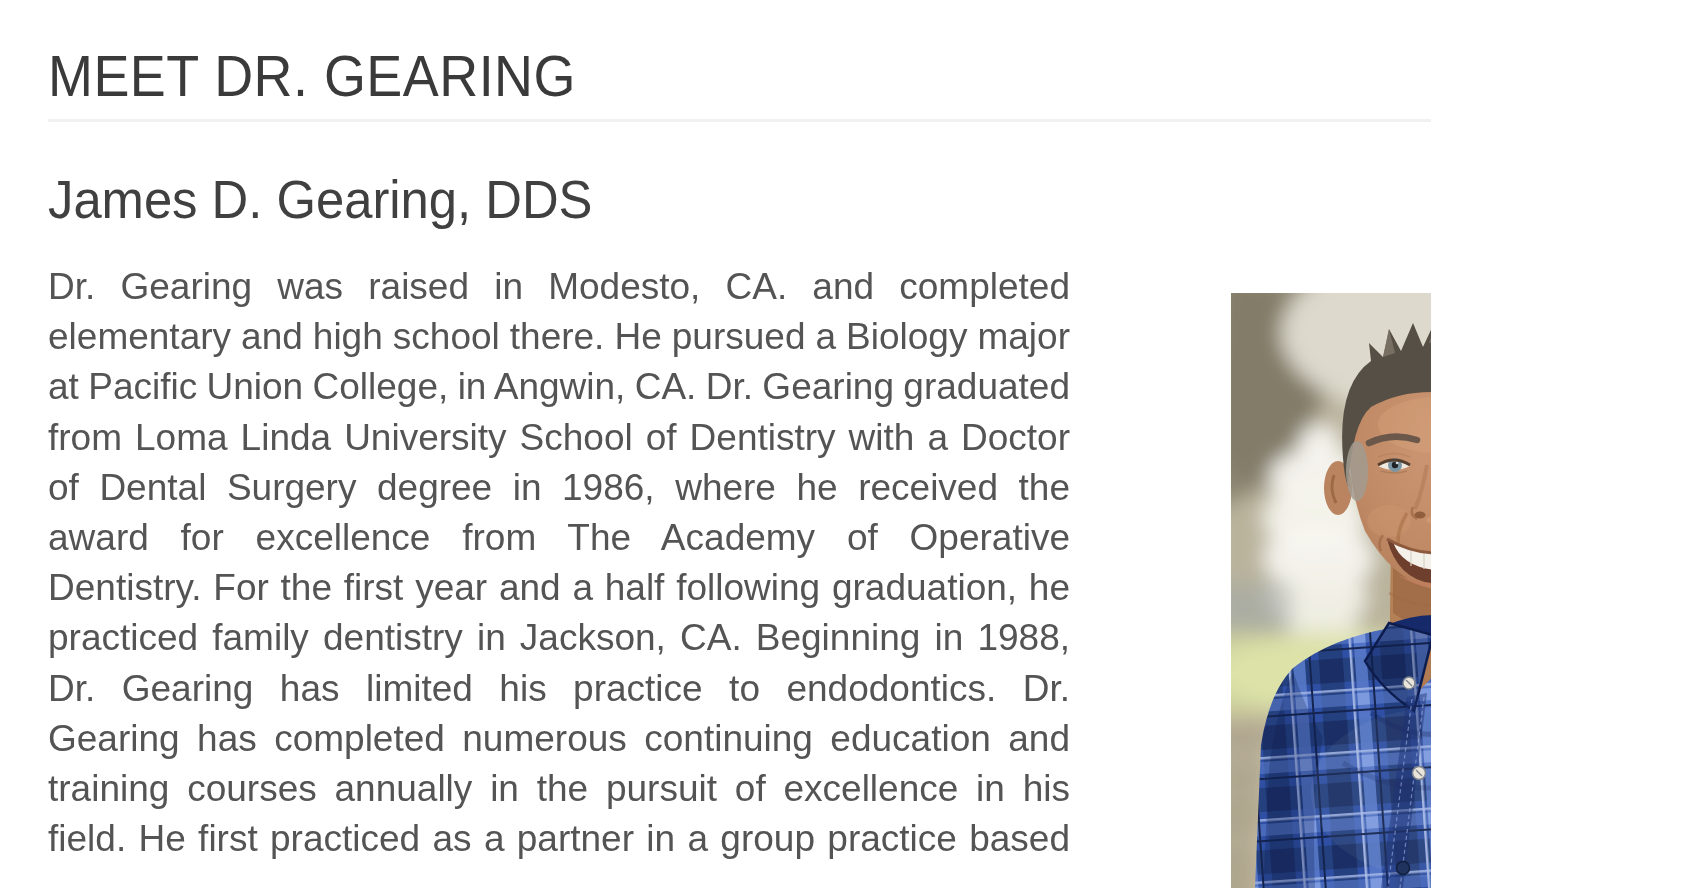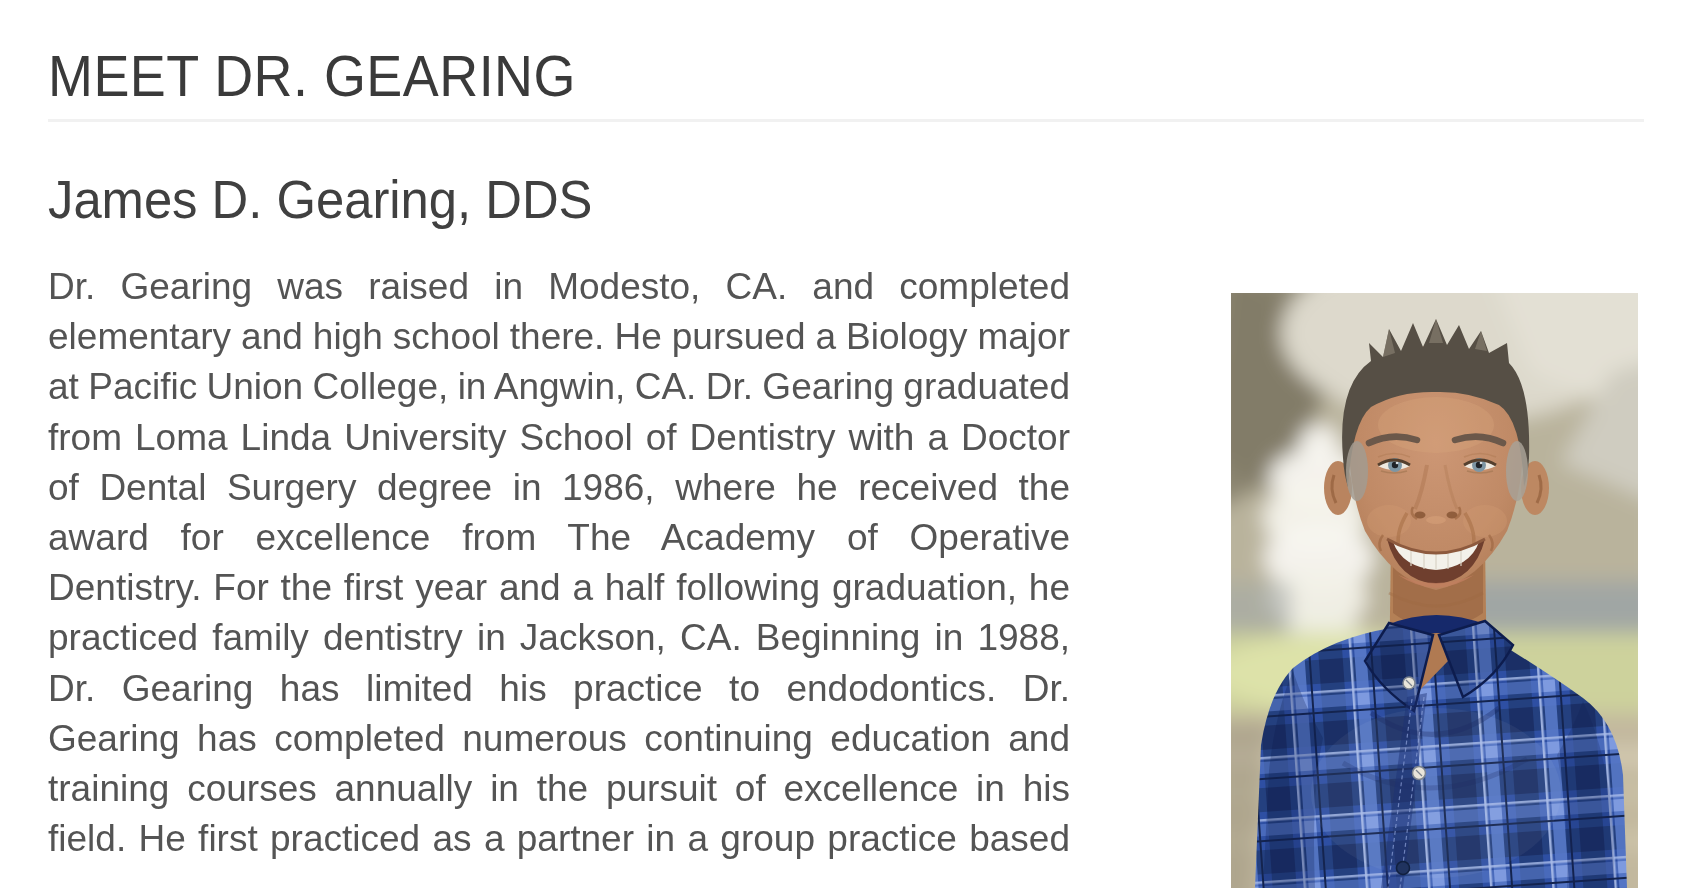--- a/index.html
+++ b/index.html
@@ -7,21 +7,21 @@
     --title-color:#3a3a3a;
     --subtitle-color:#404040;
     --body-color:#545454;
     --divider-color:#f1f1f1;
   }
   *{box-sizing:border-box;}
   html,body{margin:0;padding:0;background:#fff;}
   body{font-family:"Liberation Sans","DejaVu Sans",sans-serif;}
   .page{
     position:relative;
-    width:1686px;
+    width:1431px;
     height:888px;
     overflow:hidden;
     background:var(--page-bg);
   }
   .page-title{
     position:absolute;
     left:48px;
     top:42px;
     margin:0;
     font-size:58px;

